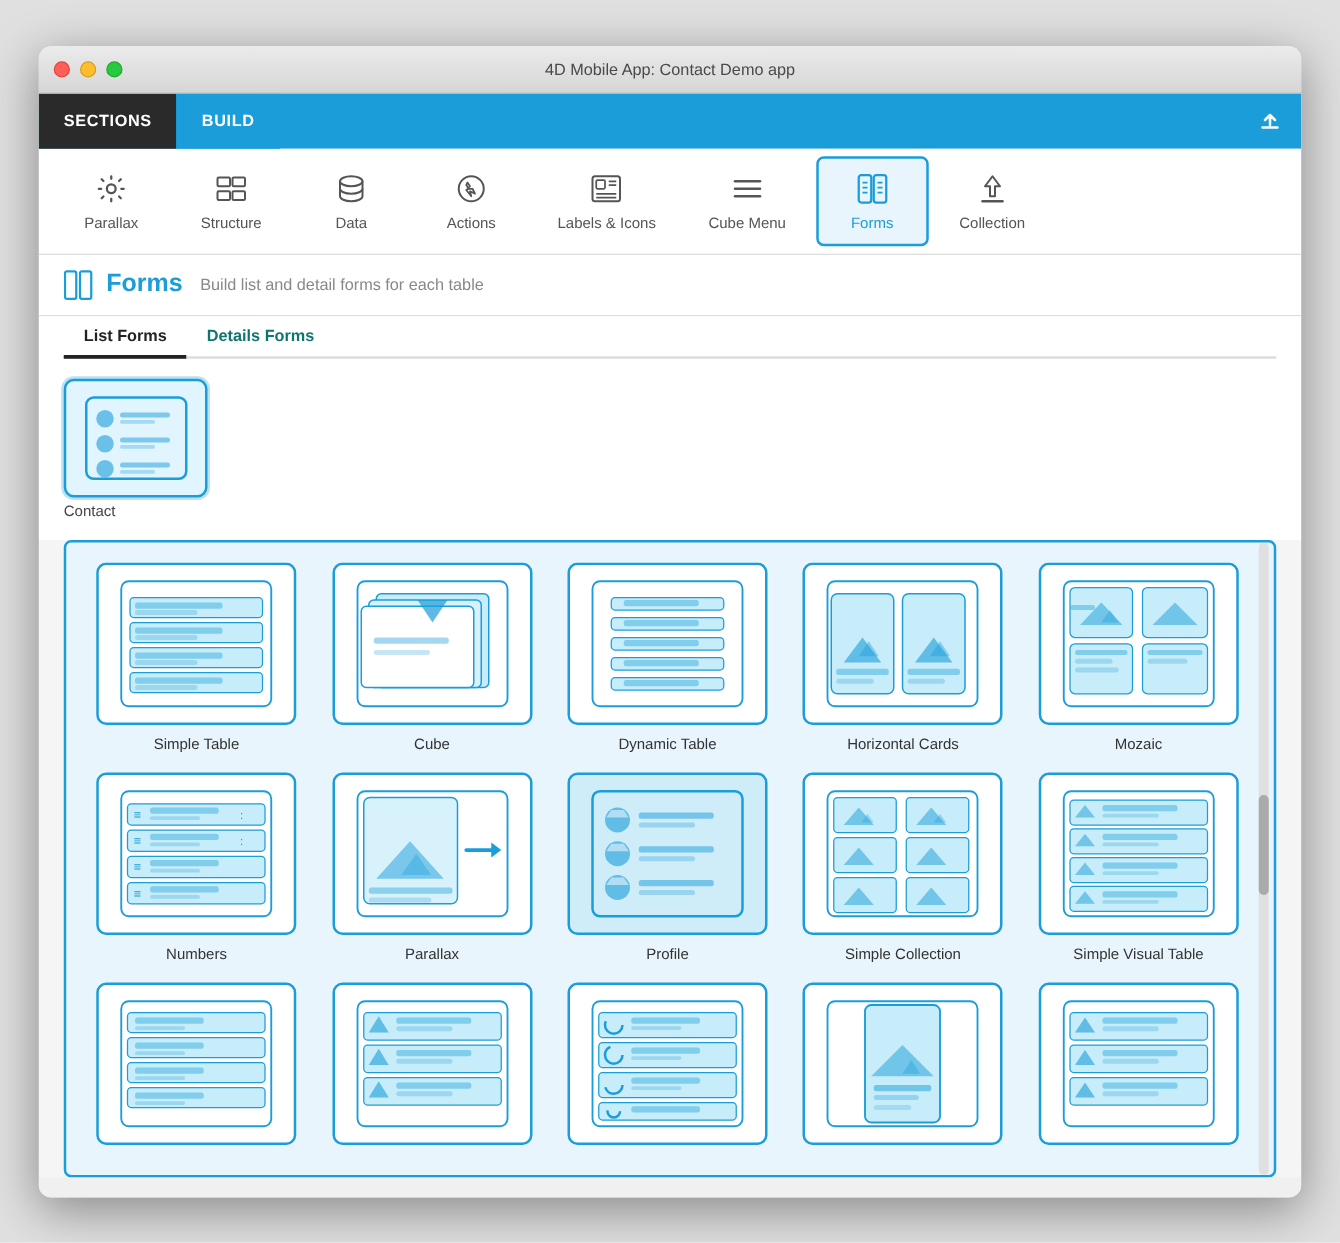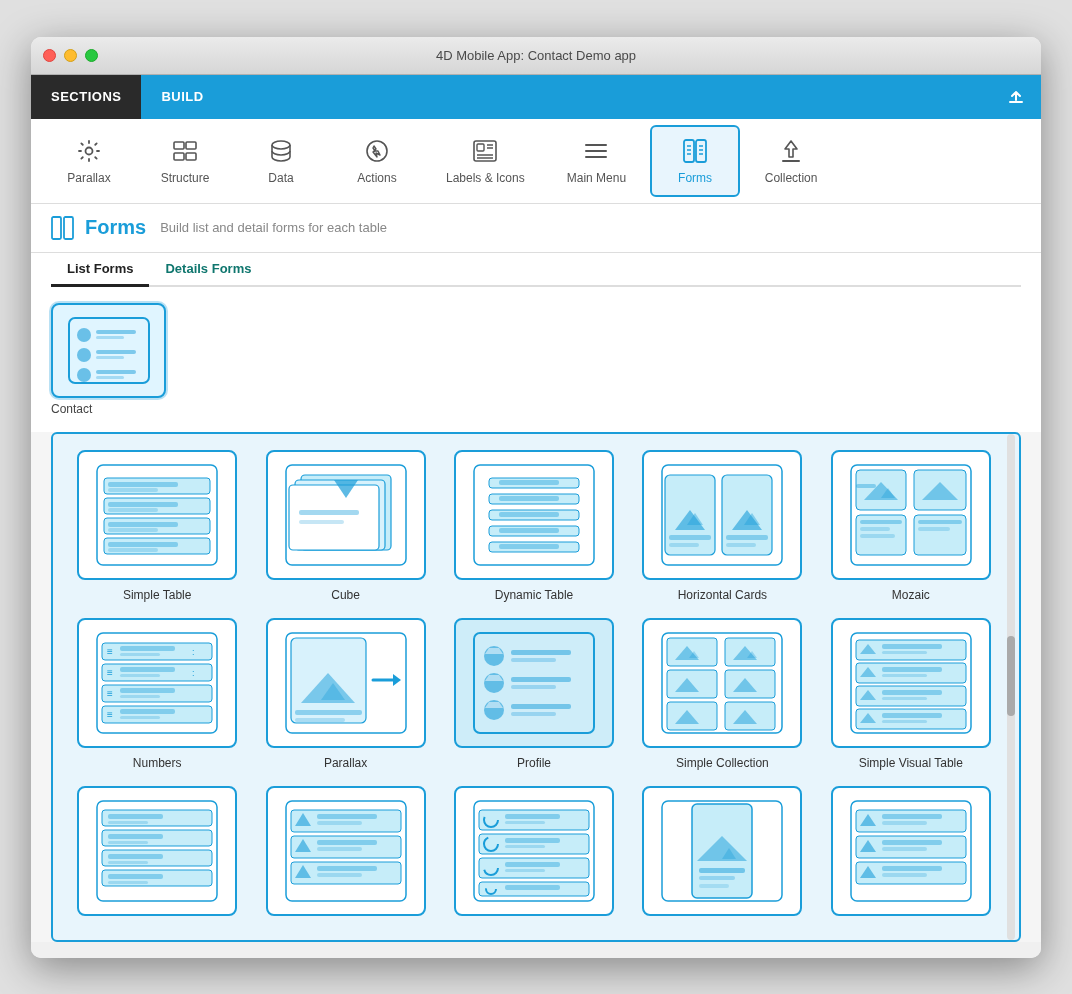--- a/index.html
+++ b/index.html
@@ -336,21 +336,21 @@
     </div>
 
     <div class="toolbar-item">
       <span class="icon">
         <svg class="toolbar-svg" viewBox="0 0 28 28" fill="none">
           <line x1="4" y1="8" x2="24" y2="8" stroke="#555" stroke-width="2" stroke-linecap="round"></line>
           <line x1="4" y1="14" x2="24" y2="14" stroke="#555" stroke-width="2" stroke-linecap="round"></line>
           <line x1="4" y1="20" x2="24" y2="20" stroke="#555" stroke-width="2" stroke-linecap="round"></line>
         </svg>
       </span>
-      <span class="label">Main Menu</span>
+      <span class="label">Cube Menu</span>
     </div>
 
     <div class="toolbar-item active">
       <span class="icon">
         <svg class="toolbar-svg" viewBox="0 0 28 28" fill="none">
           <rect x="3" y="3" width="10" height="22" rx="2" stroke="#1a9dd9" stroke-width="1.8"></rect>
           <rect x="15" y="3" width="10" height="22" rx="2" stroke="#1a9dd9" stroke-width="1.8"></rect>
           <line x1="6" y1="9" x2="10" y2="9" stroke="#1a9dd9" stroke-width="1.4"></line>
           <line x1="6" y1="13" x2="10" y2="13" stroke="#1a9dd9" stroke-width="1.4"></line>
           <line x1="6" y1="17" x2="10" y2="17" stroke="#1a9dd9" stroke-width="1.4"></line>

